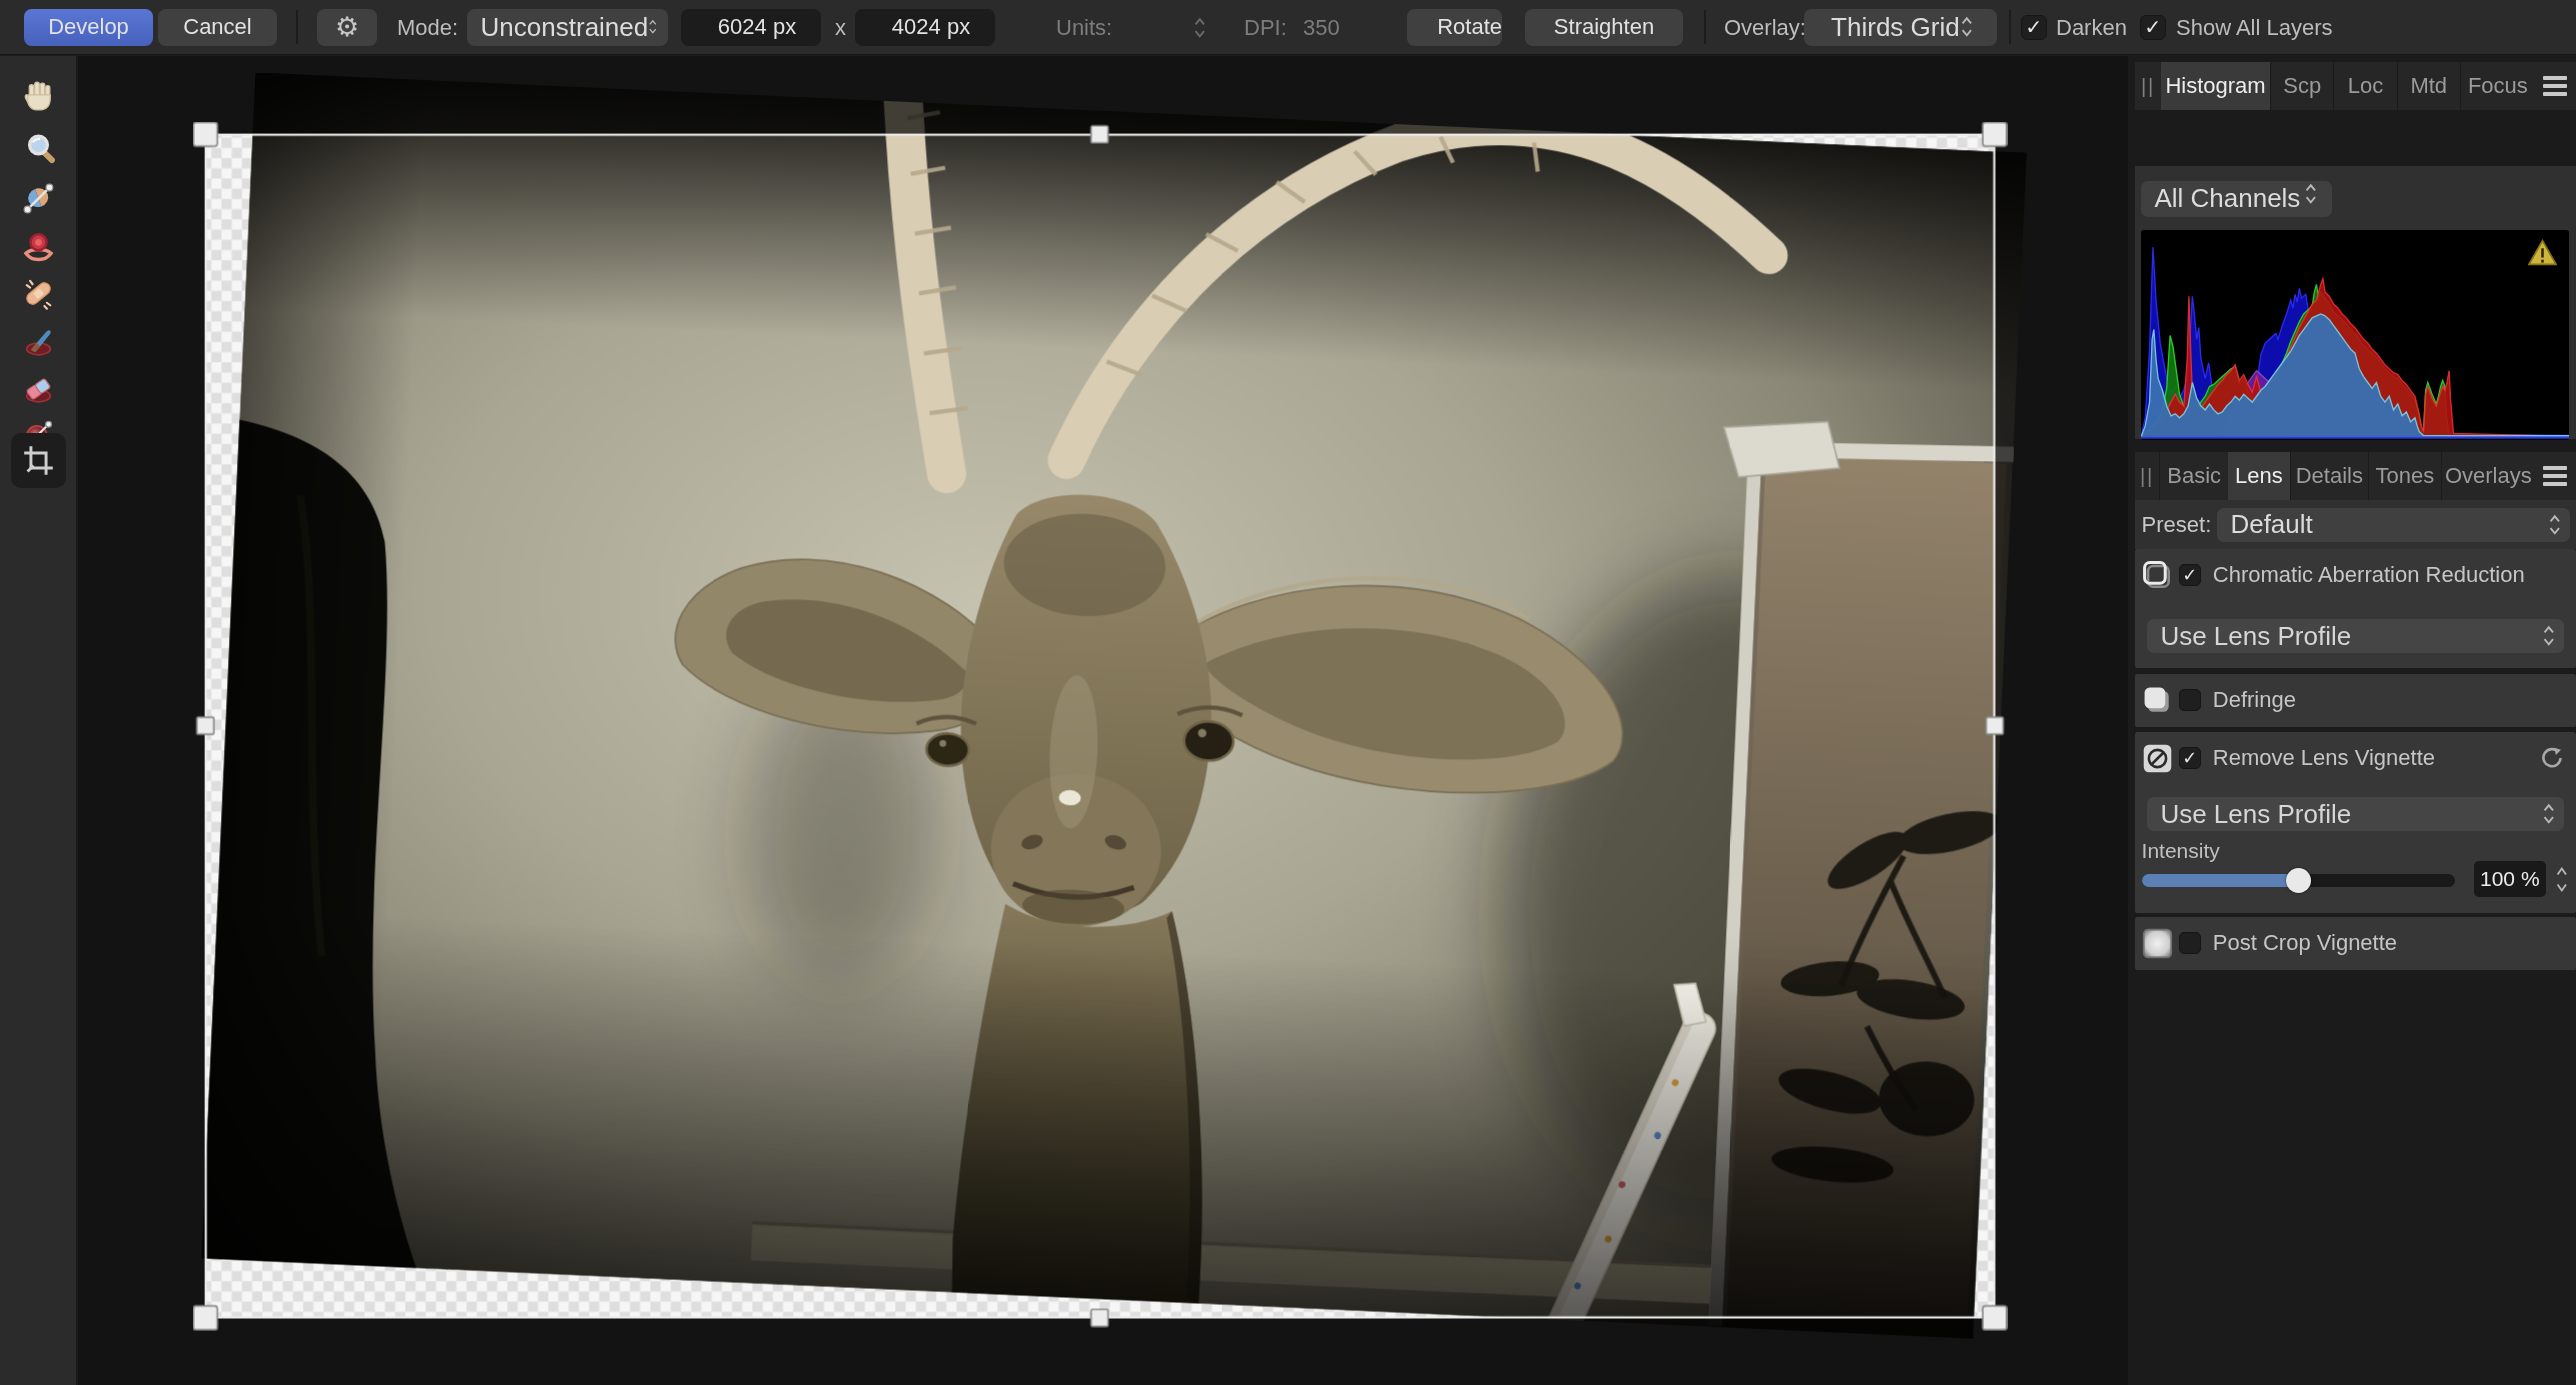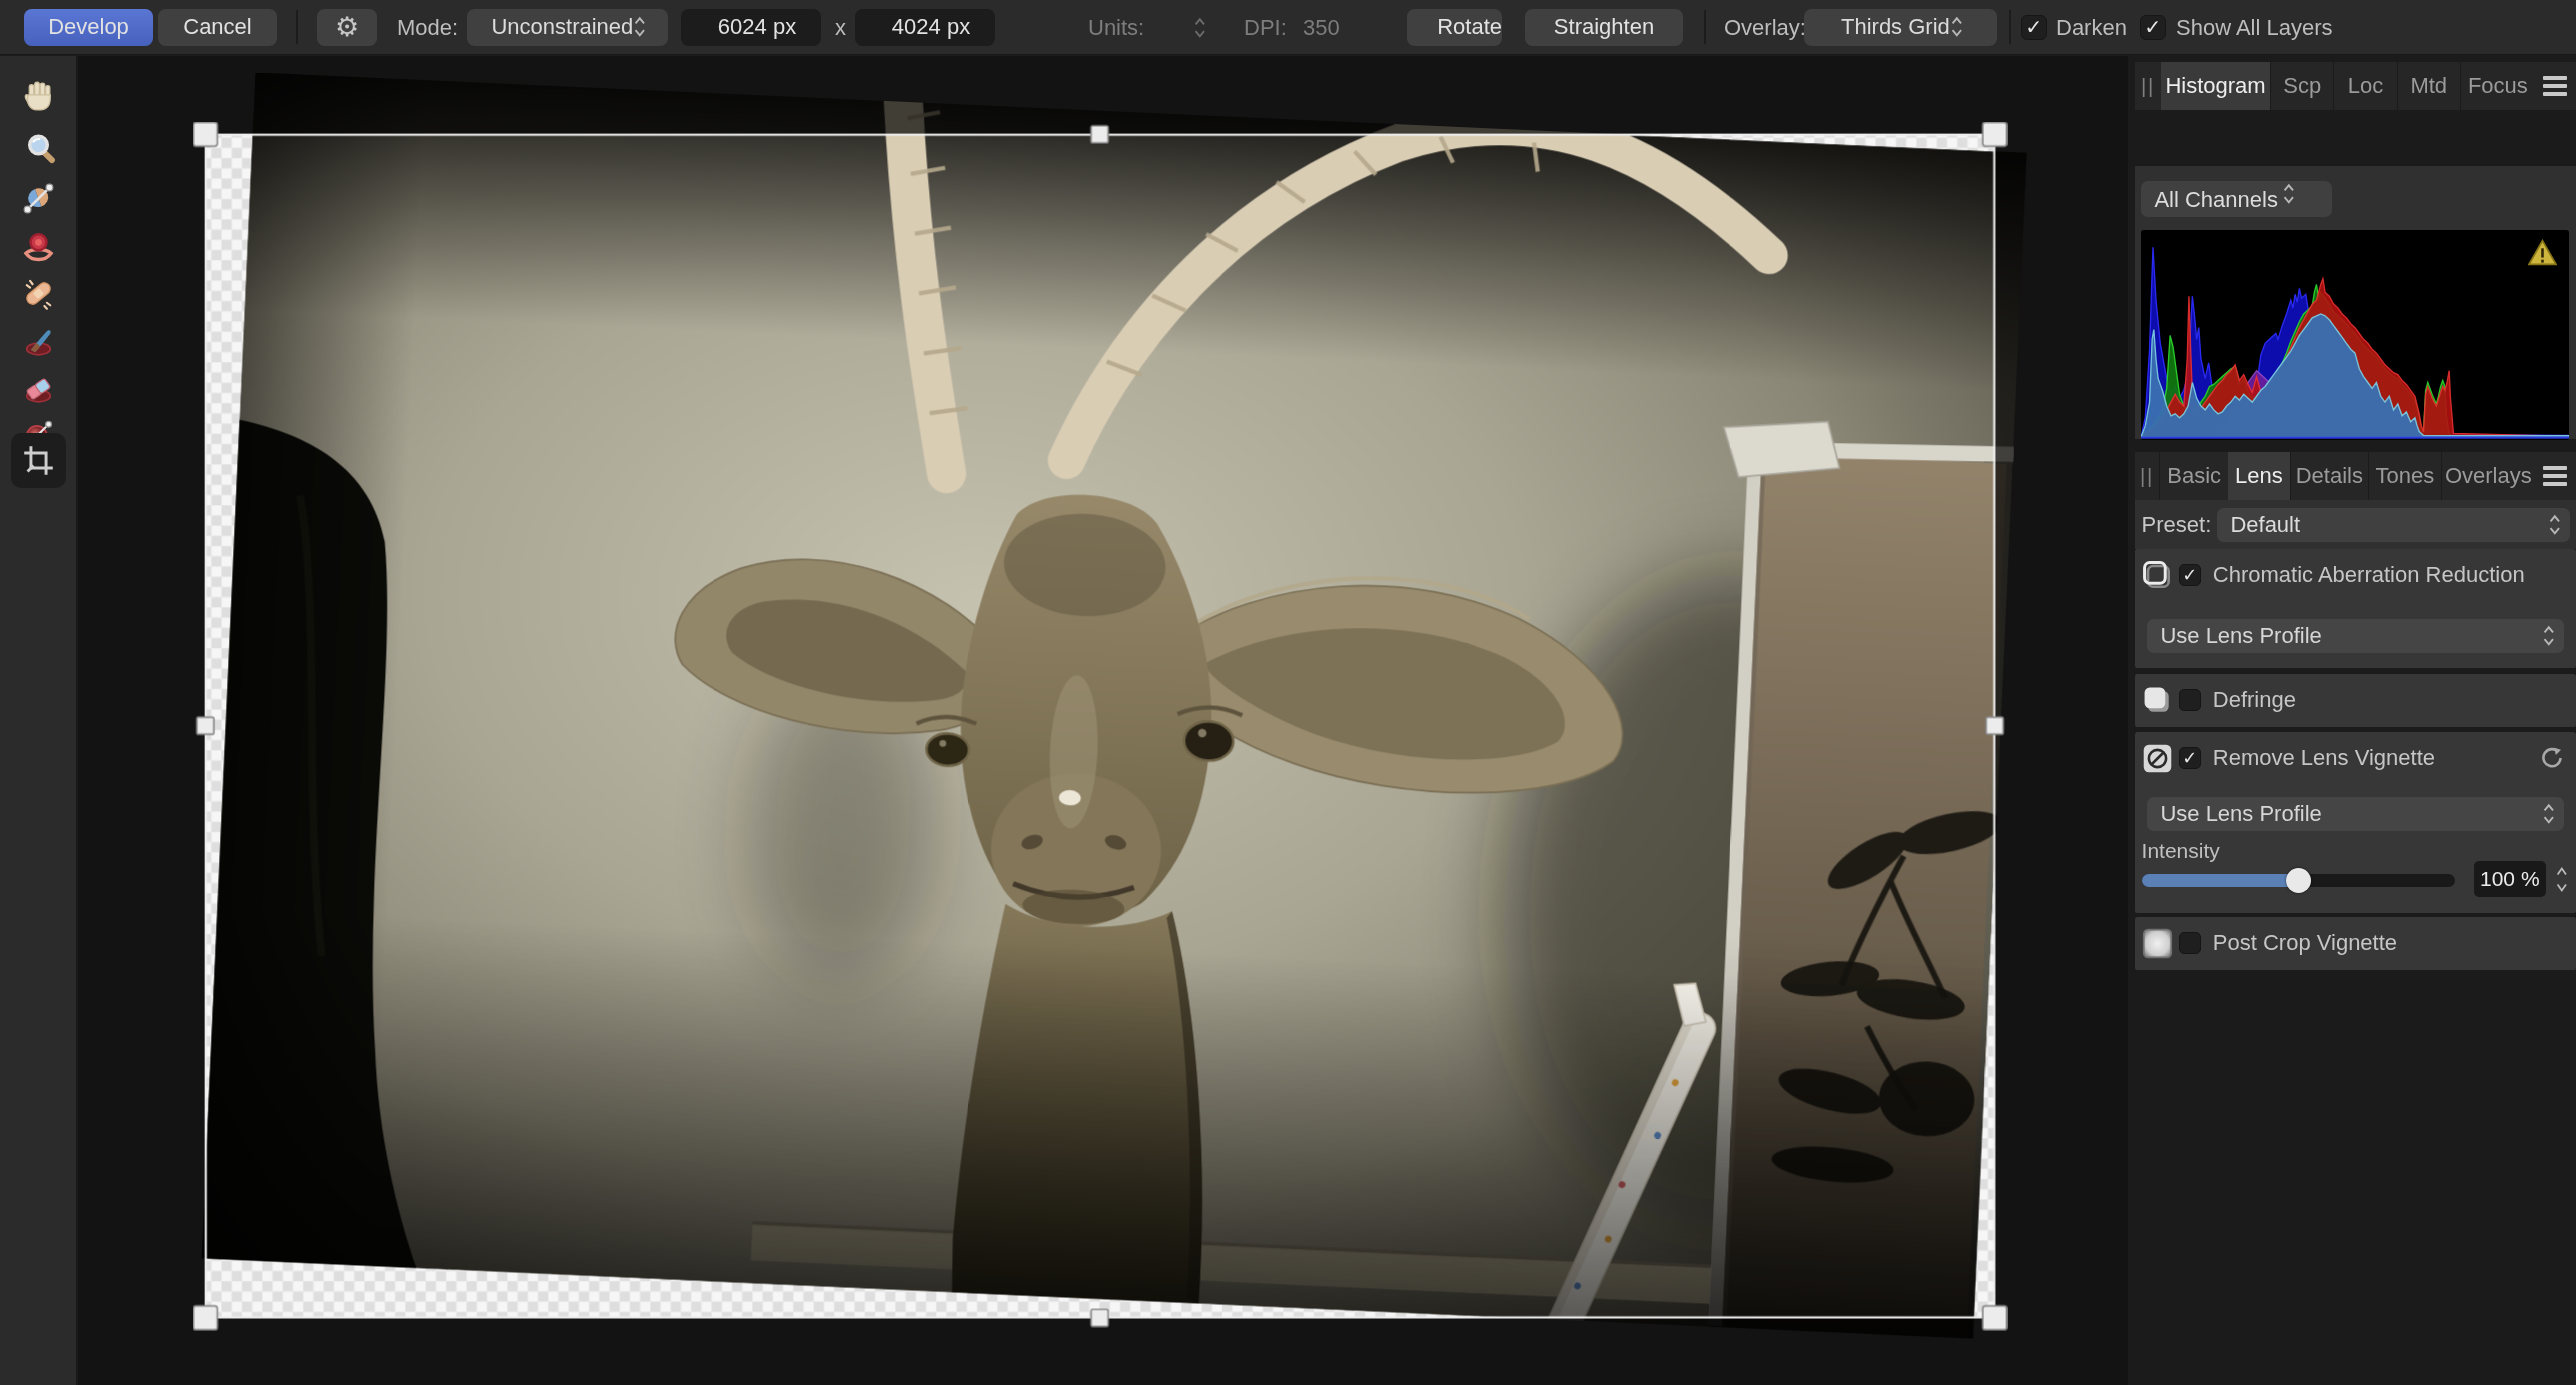--- a/index.html
+++ b/index.html
@@ -12,21 +12,21 @@
             background:#2b2b2b; border-bottom:1.7px solid #181818; }
   .topbar .tb { position:absolute; top:8.5px; height:37px; display:flex; align-items:center;
                 justify-content:center; border-radius:7.7px; font-size:22px; color:#e2e2e2; }
   .btn { background:#404040; cursor:default; }
   .btn-develop { background:linear-gradient(#5a76d4,#4762bd); color:#f2f2f2; }
   .tb-label { position:absolute; top:0; height:55px; display:flex; align-items:center;
               font-size:22px; color:#bdbdbd; }
   .tb-label.dim, .dim { color:#7d7d7d; }
   .vsep { position:absolute; top:10.2px; width:1.7px; height:34px; background:#1c1c1c; }
   .dropdown { background:#404040; justify-content:space-between; padding:0 10.2px 0 13.6px; }
-  .dd-val { font-size:22px; color:#dcdcdc; white-space:nowrap; }
+  .dd-val { font-size:26px; color:#dcdcdc; white-space:nowrap; }
   .inputbox { background:#1c1c1c; justify-content:flex-start; padding-left:12px; color:#e8e8e8; }
   .chk { position:absolute; top:14.5px; width:25.6px; height:25.6px; background:#1f1f1f;
          border:1.7px solid #161616; border-radius:6px; display:flex; align-items:center;
          justify-content:center; color:#e6e6e6; font-size:20.4px; line-height:1; }
   .chev { display:inline-block; }
   .gear { font-size:27px; color:#c6c6c6; }
 
   
   .leftrail { position:absolute; left:0; top:56px; width:77px; height:1329px;
               background:#2b2b2b; border-right:1.7px solid #191919; }
@@ -109,21 +109,21 @@
           <path d="M3 19 L8 25 L13 19" fill="none" stroke="#b8b8b8" stroke-width="2.2"></path>
         </svg>
     </div>
     <div class="tb inputbox" style="left:681px;width:140px;">
         <span>6024 px</span>
       </div>
     <div class="tb-label" style="left:835px;">x</div>
     <div class="tb inputbox" style="left:855px;width:140px;">
         <span>4024 px</span>
       </div>
-    <div class="tb-label dim" style="left:1088px;">Units:</div>
+    <div class="tb-label dim" style="left:1056px;">Units:</div>
     <svg class="chev" style="position:absolute;left:1193px;top:14.5px;" width="13.6" height="25.6" viewBox="0 0 16 30">
         <path d="M3 11 L8 5 L13 11" fill="none" stroke="#6b6b6b" stroke-width="2.2"></path>
         <path d="M3 19 L8 25 L13 19" fill="none" stroke="#6b6b6b" stroke-width="2.2"></path>
       </svg>
     <div class="tb-label dim" style="left:1244px;">DPI:</div>
     <div class="tb-label dim" style="left:1303px;">350</div>
     <div class="tb btn" style="left:1407px;width:95px;justify-content:flex-end;">
         <span>Rotate</span>
       </div>
     <div class="tb btn" style="left:1525px;width:158px;">

